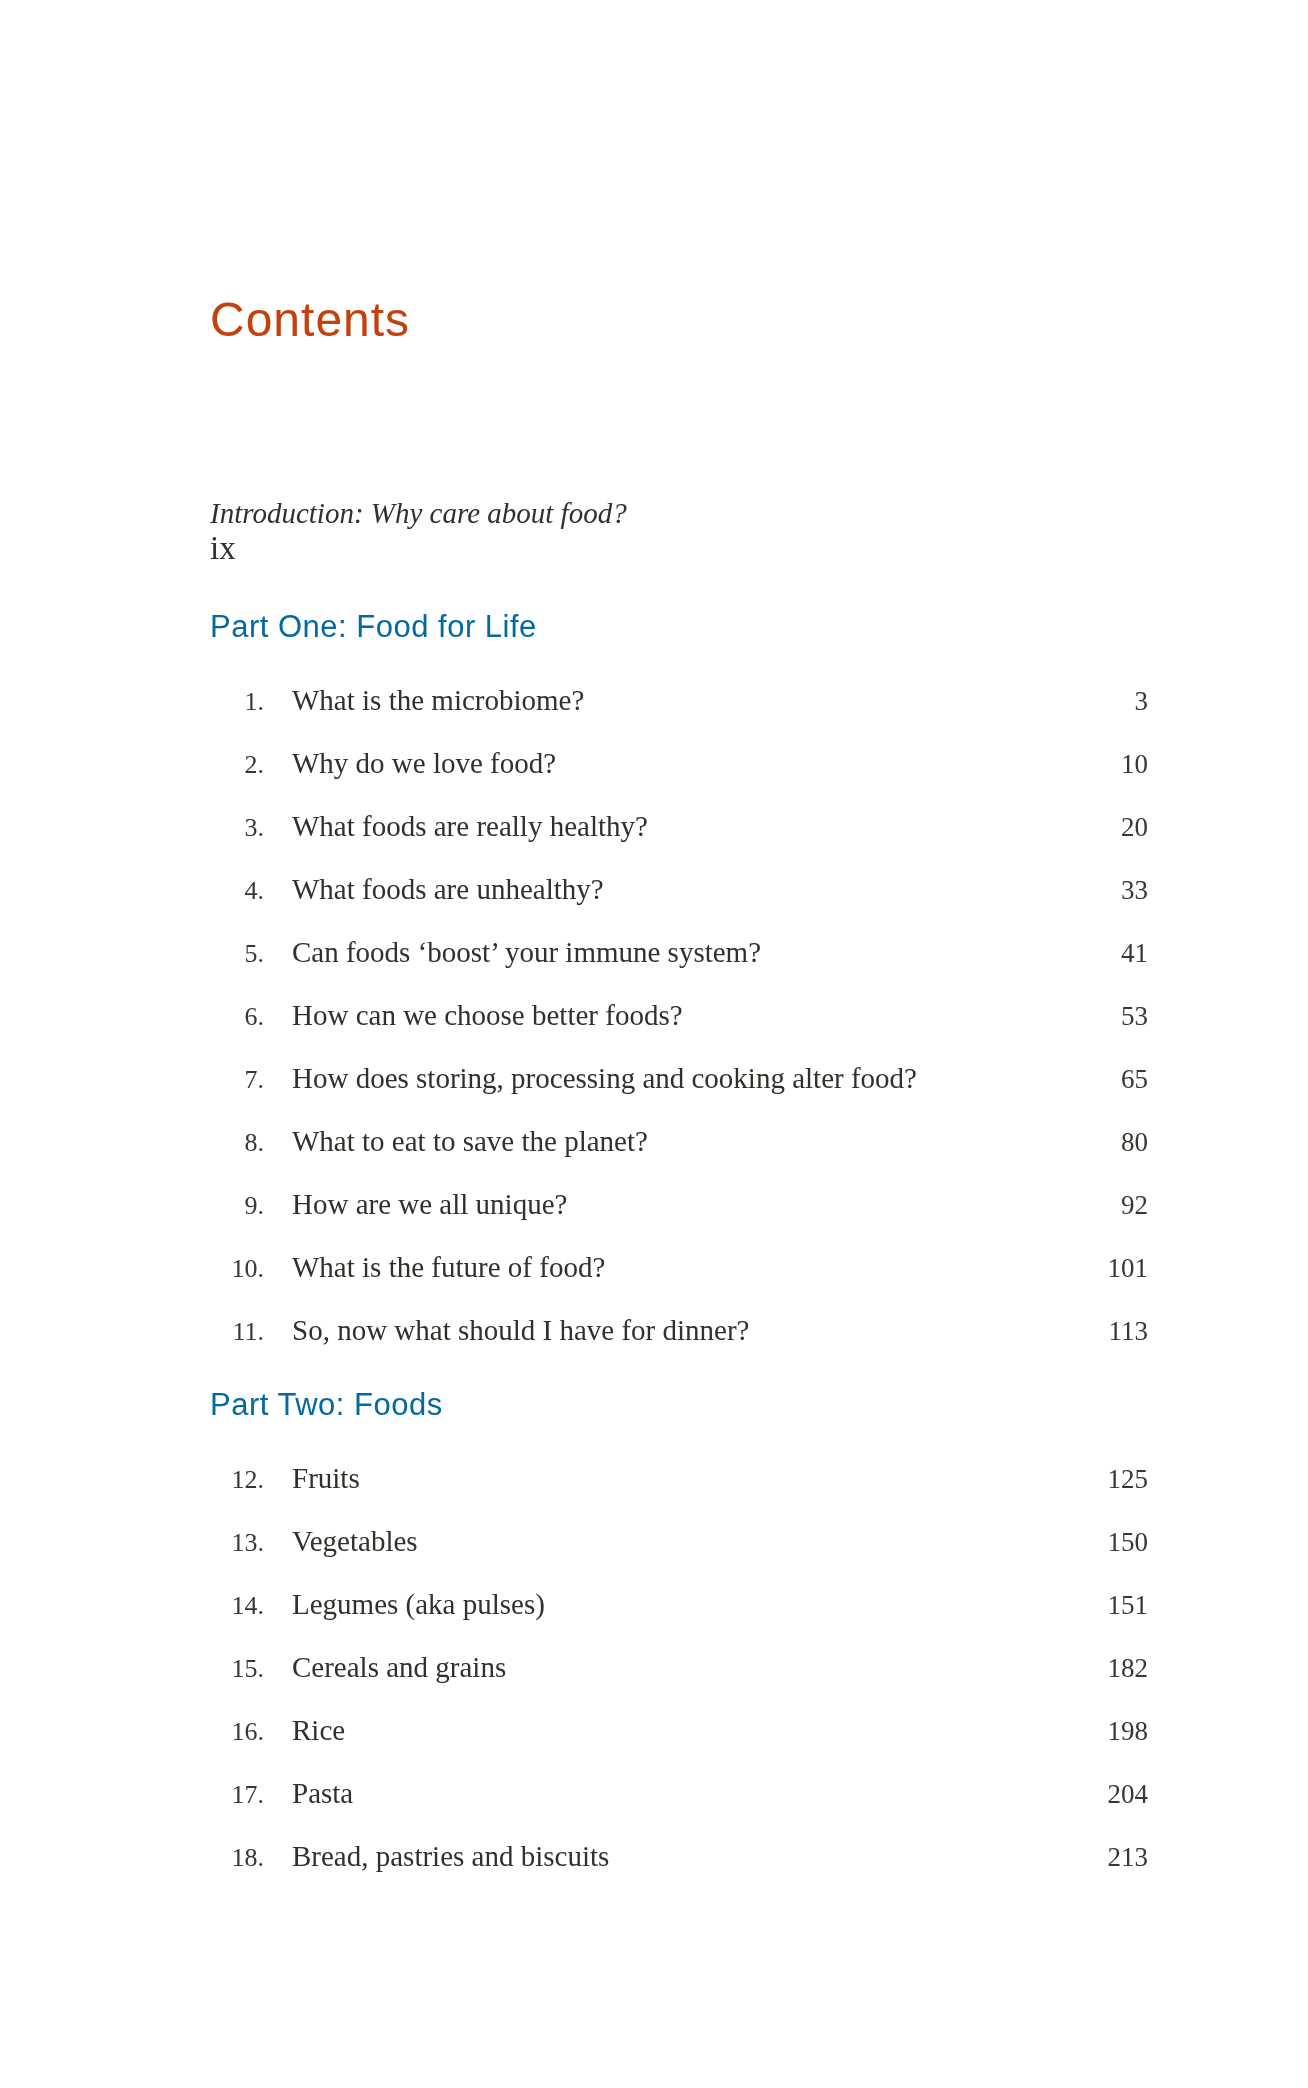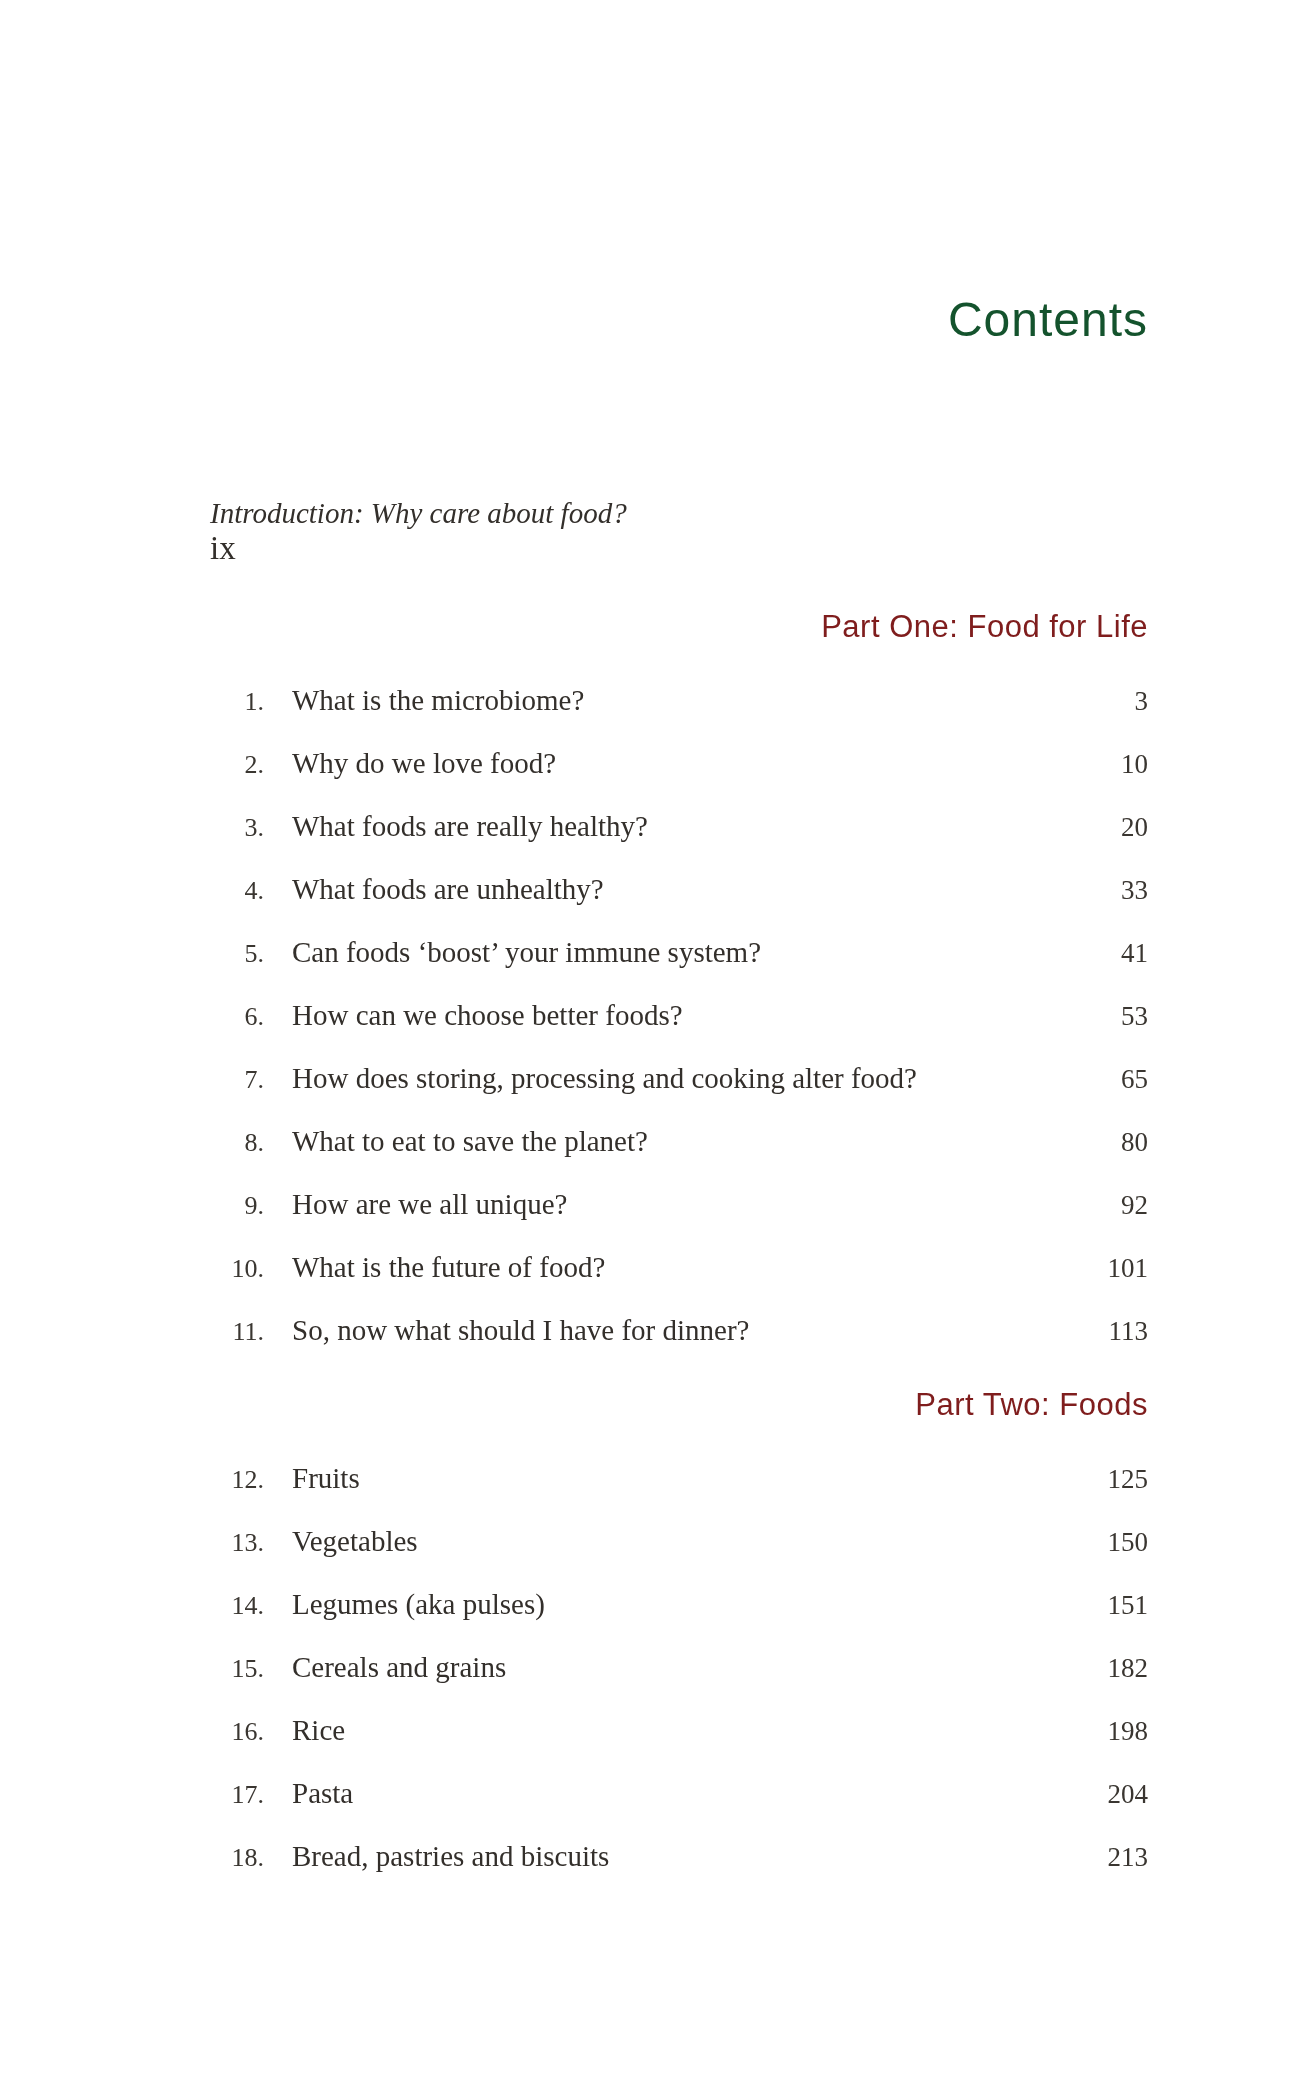--- a/index.html
+++ b/index.html
@@ -20,22 +20,22 @@
   .content {
     position: relative;
     margin-left: 210px;
     width: 938px;
   }
   .book-title {
     font-family: "Liberation Sans", "DejaVu Sans", sans-serif;
     font-weight: 500;
     font-size: 48px;
     letter-spacing: 1px;
-    text-align: right;
-    color: #14532d;
+    text-align: left;
+    color: #c2410c;
     margin-bottom: 150px;
   }
   .intro-row {
     display: flex;
     align-items: baseline;
     font-size: 29px;
     font-style: italic;
     margin-bottom: 42px;
     flex-direction: column;
   }
@@ -45,22 +45,22 @@
     font-size: 33px;
     text-align: left;
     min-width: 70px;
     font-family: Liberation Serif, serif;
   }
   .part-heading {
     font-family: "Liberation Sans", "DejaVu Sans", sans-serif;
     font-weight: 500;
     font-size: 31px;
     letter-spacing: 0.5px;
-    text-align: right;
-    color: #7f1d1d;
+    text-align: left;
+    color: #0369a1;
     margin: 38px 0 38px 0;
   }
   .toc-row {
     display: flex;
     align-items: baseline;
     font-size: 29px;
     margin-bottom: 27px;
     line-height: 34px;
   }
   .entry-num {

